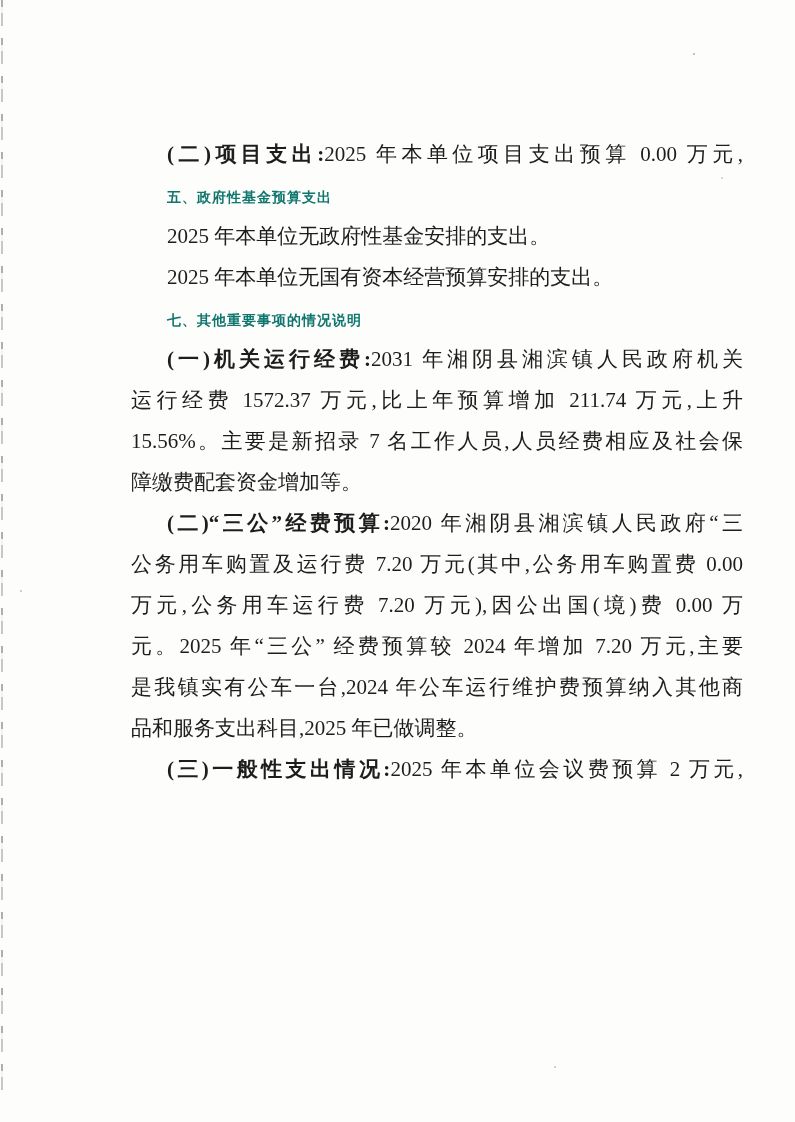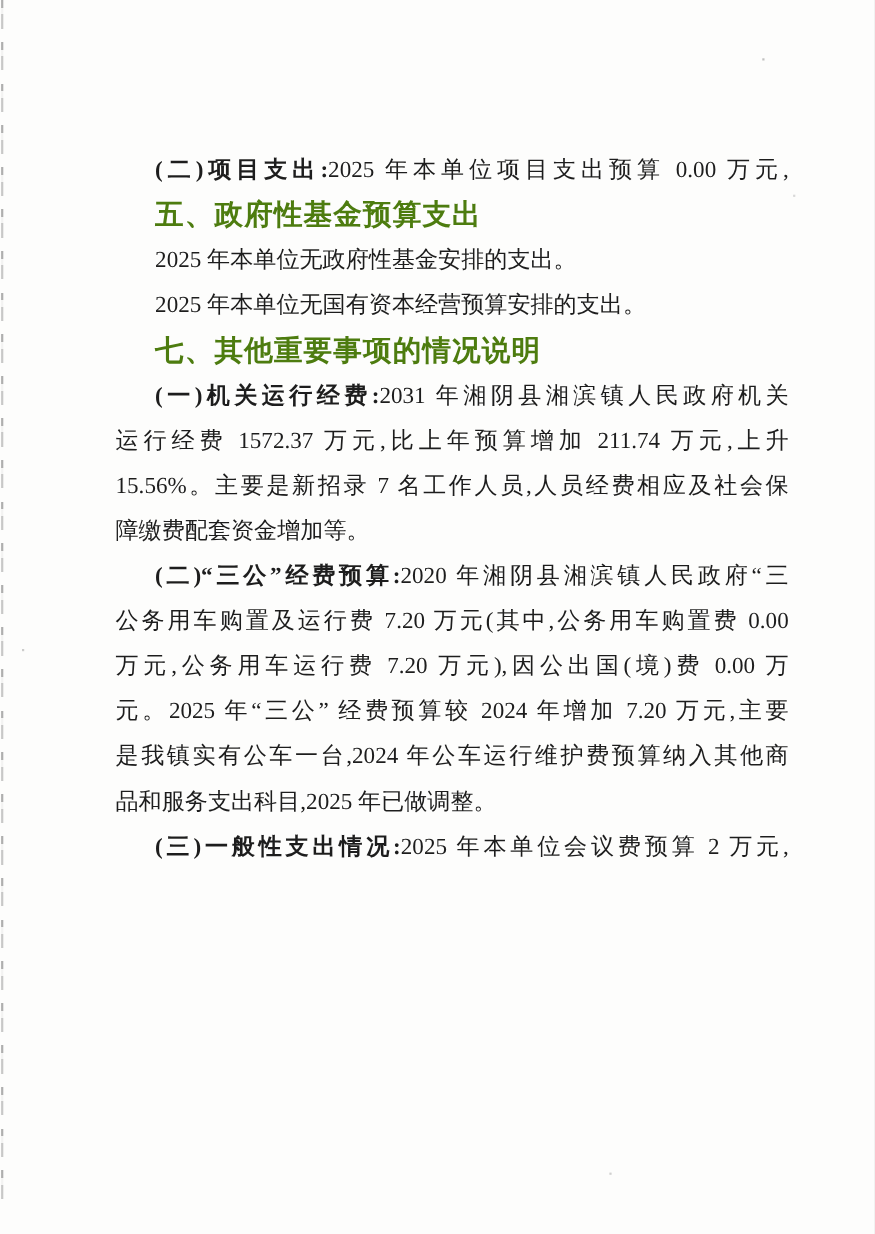--- a/index.html
+++ b/index.html
@@ -39,21 +39,21 @@
     width: 2px;
     height: 2px;
     background: rgba(120,120,120,0.45);
     box-shadow:
       -673px 537px 0 0 rgba(130,130,130,0.40),
       28px 124px 0 0 rgba(150,150,150,0.35),
       -139px 1013px 0 0 rgba(140,140,140,0.40);
   }
   .textblock {
     position: absolute;
-    left: 105px;
+    left: 131px;
     top: 134px;
     width: 612px;
   }
   .line {
     height: 41px;
     line-height: 41px;
     font-size: 21px;
     white-space: normal;
     overflow: visible;
   }
@@ -63,22 +63,22 @@
     text-justify: inter-character;
   }
   .line.indent {
     text-indent: 36px;
   }
   .b {
     font-weight: 700;
   }
   .line.heading .b {
     font-family: "Liberation Sans", "DejaVu Sans", sans-serif;
-    font-size: 26px;
-    color: #4d7c0f;
+    font-size: 14px;
+    color: #0f766e;
     letter-spacing: 1px;
   }
 </style>
 </head>
 <body>
 
 <div class="page">
 
   <div class="edge-artifact"></div>
   <div class="specks"></div>

